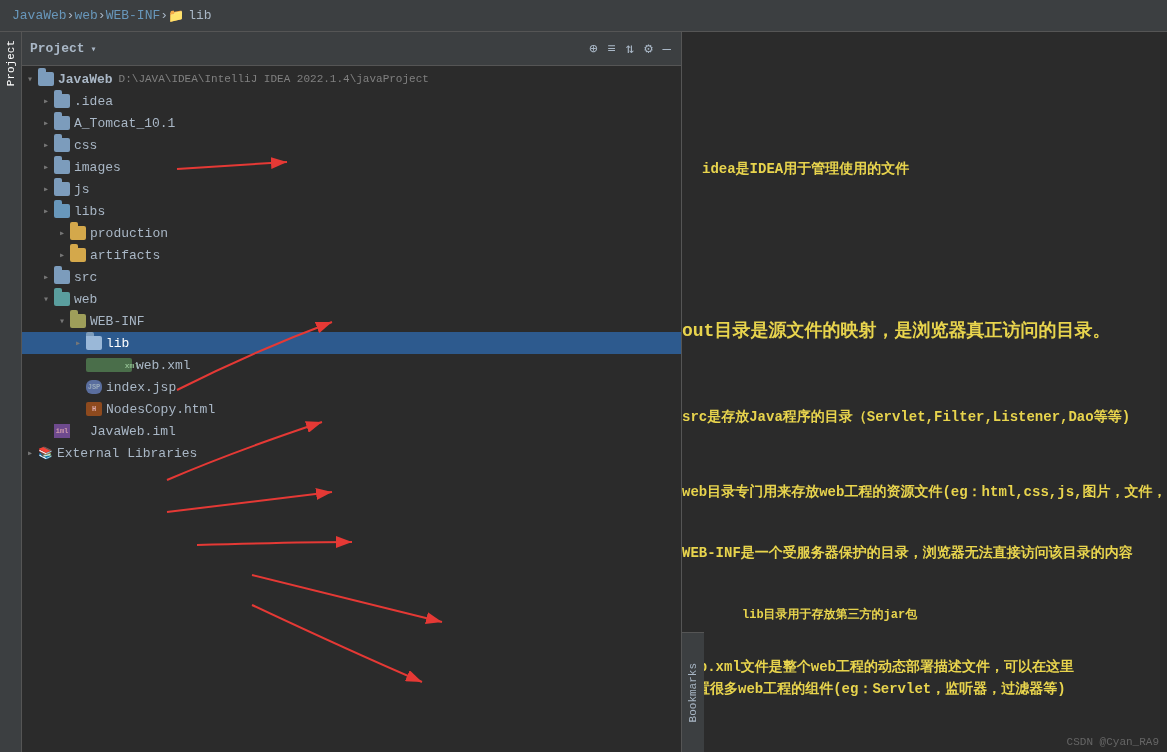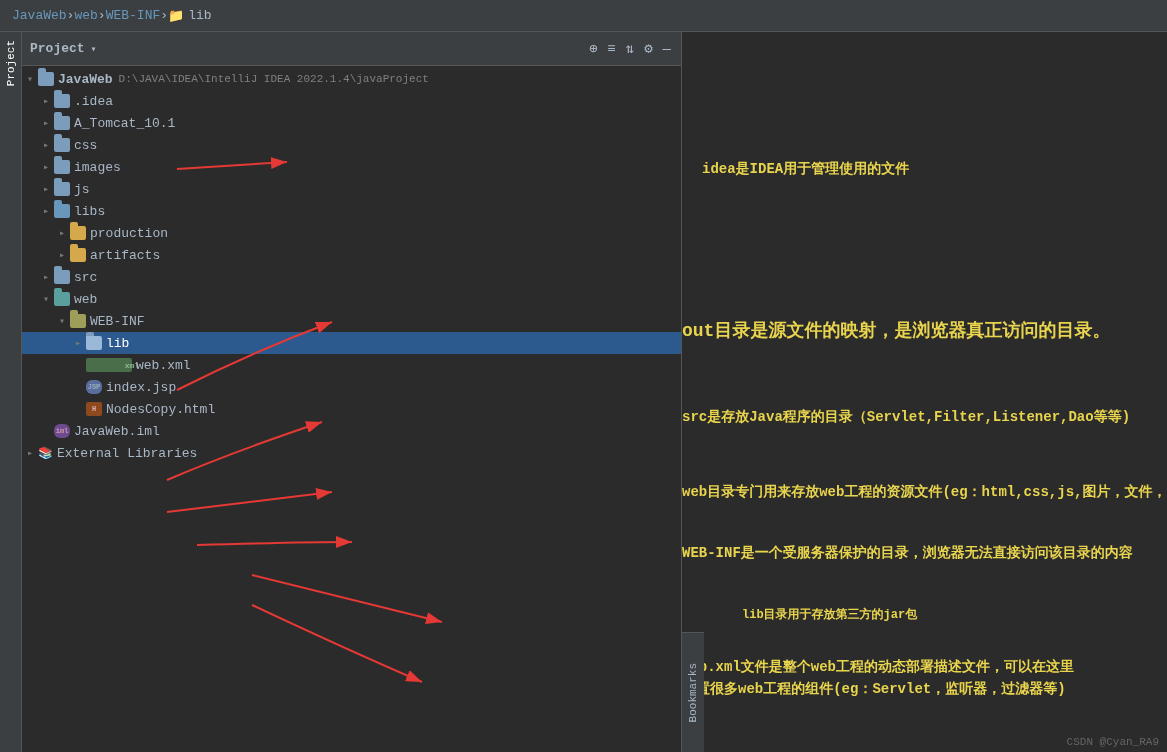--- a/index.html
+++ b/index.html
@@ -192,27 +192,27 @@
       background: #8e4a1e;
       color: #daa;
       border-radius: 2px;
     }
     .file-icon-iml {
       display: inline-flex;
       align-items: center;
       justify-content: center;
       width: 16px;
       height: 14px;
-      margin-right: 4px;
+      margin-right: 20px;
       flex-shrink: 0;
       font-size: 7px;
       font-weight: bold;
       background: #6e4a8e;
       color: #c9a;
-      border-radius: 6px;
+      border-radius: 0;
     }
     .scratches-icon {
       display: inline-block;
       width: 16px;
       height: 14px;
       margin-right: 4px;
       flex-shrink: 0;
       background: #7a5a9e;
       border-radius: 50%;
     }

